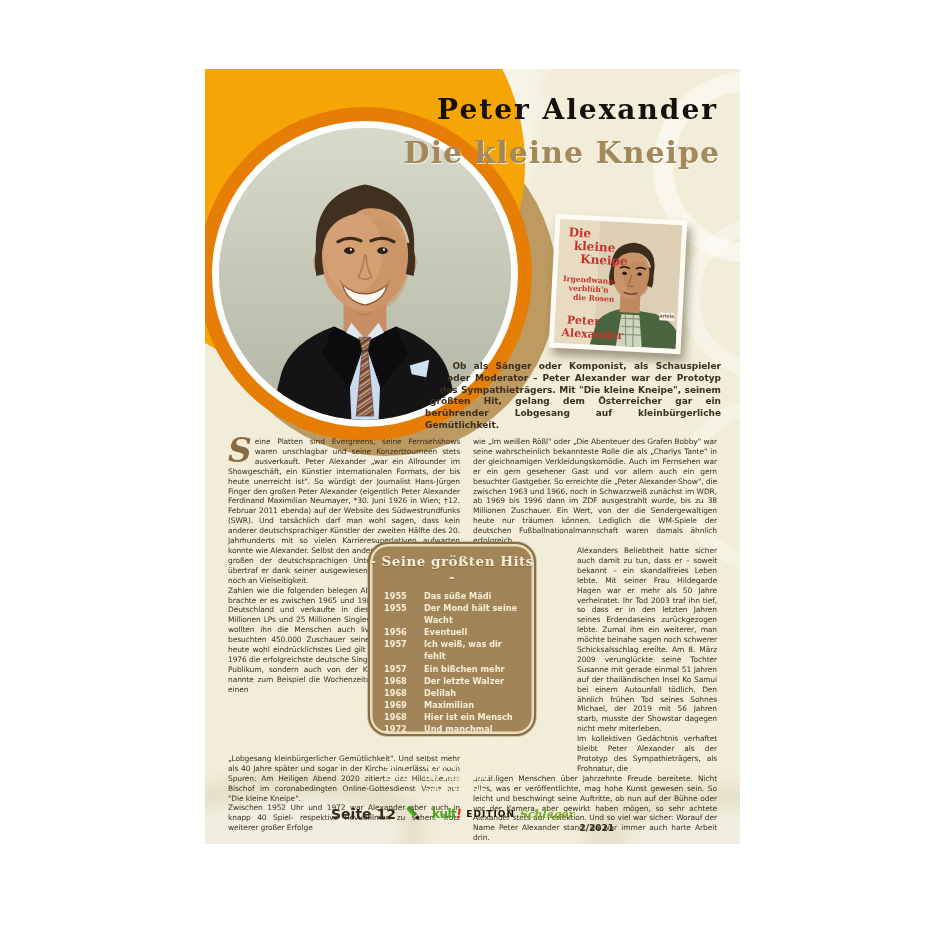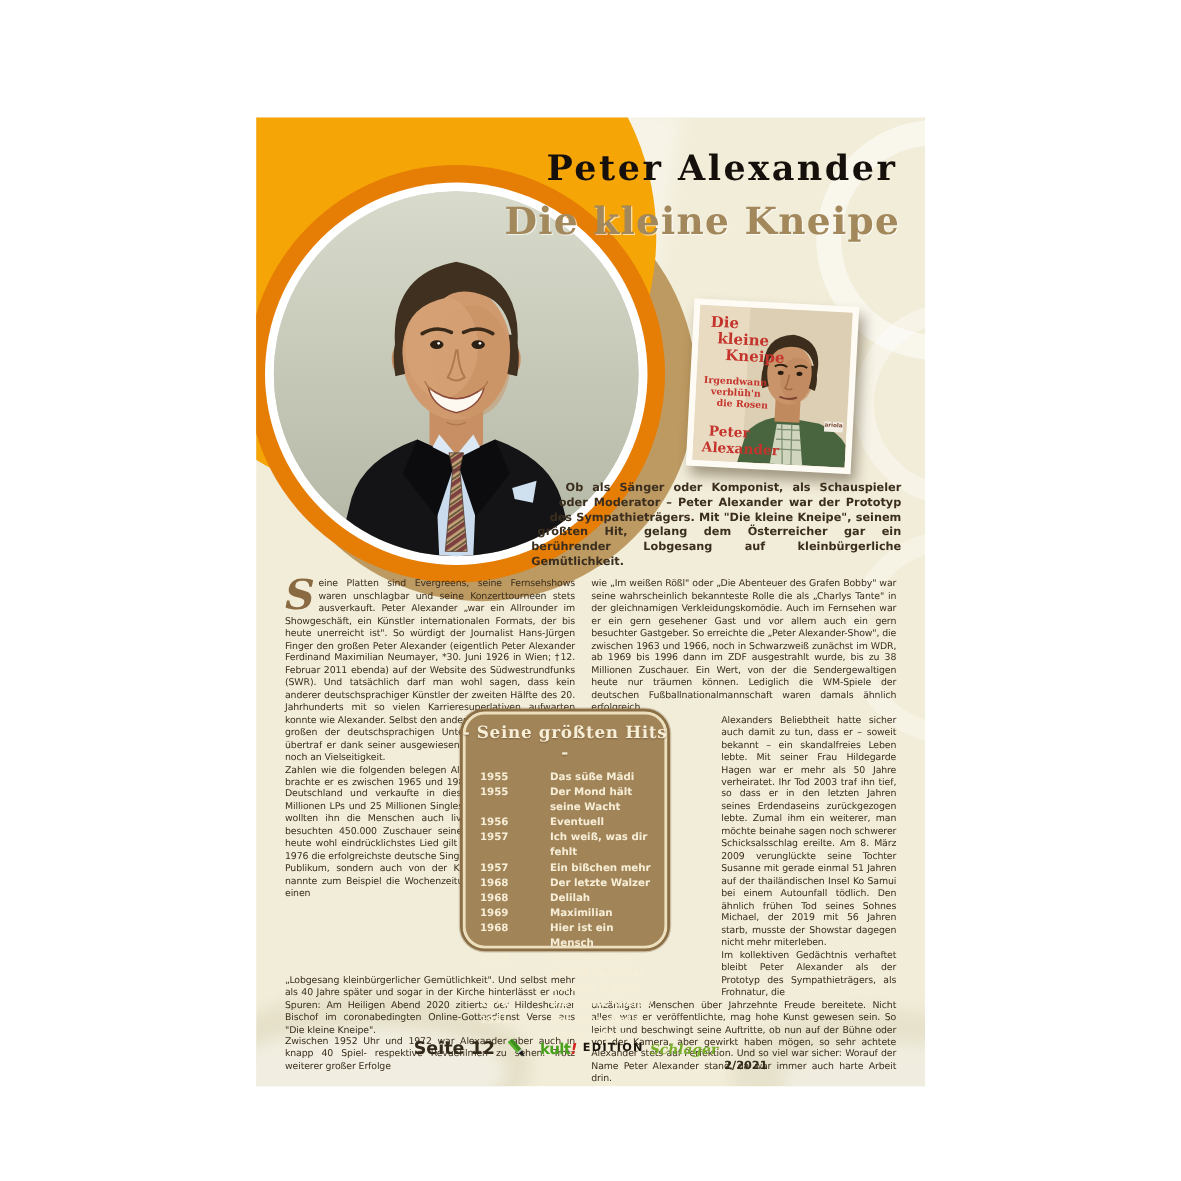--- a/index.html
+++ b/index.html
@@ -5,21 +5,21 @@
   html,body { margin:0; padding:0; }
   body {
     width:945px; height:945px; background:#ffffff;
     font-family:"DejaVu Sans", sans-serif;
     -webkit-font-smoothing:antialiased;
   }
   .page { position:relative; width:945px; height:945px; background:#ffffff; overflow:hidden; }
 
   
   .content {
-    position:absolute; left:205px; top:94px; width:535px; height:775px;
+    position:absolute; left:205px; top:69px; width:535px; height:775px;
     background:var(--cream); overflow:hidden;
   }
 
   
   .wring { position:absolute; border-radius:50%; pointer-events:none; }
   .wring.r1 { left:448px; top:2px;  width:152px; height:152px; border:20px solid rgba(255,255,255,0.5); }
   .wring.r2 { left:478px; top:148px; width:130px; height:130px; border:16px solid rgba(255,255,255,0.38); }
   .wring.r3 { left:472px; top:330px; width:140px; height:140px; border:16px solid rgba(255,255,255,0.30); }
   .wedge {
     position:absolute; left:245px; top:-10px; width:70px; height:330px;
@@ -106,21 +106,21 @@
     background:var(--hits-bg); border:2px solid var(--hits-border);
     box-shadow:inset 0 0 0 2.5px #ecdfbd, 0 0 0 1px rgba(138,110,69,0.35);
     border-radius:20px; box-sizing:border-box; color:var(--hits-text);
   }
   .hits-title {
     text-align:center; margin-top:9px; font-family:"DejaVu Serif", serif;
     font-weight:bold; font-size:13.5px; letter-spacing:0.5px;
     text-shadow:0 1px 1px rgba(90,65,35,0.5);
   }
   .hits-list { margin-top:5px; padding:0 10px 0 14px; }
-  .hit-row { display:flex; font-weight:bold; font-size:8.2px; line-height:12.1px;gap:16px; }
+  .hit-row { display:flex; font-weight:bold; font-size:8.2px; line-height:12.1px; }
   .hit-year { width:40px; flex:none; }
   .hit-title { flex:1; }
 
   
   .footer {
     position:absolute; left:0; top:735px; width:535px; height:20px;
     display:flex; align-items:center; justify-content:center; gap:5px;
     color:#332a1c;
   }
   .f-page { font-weight:bold; font-size:14px;text-align:center; }

